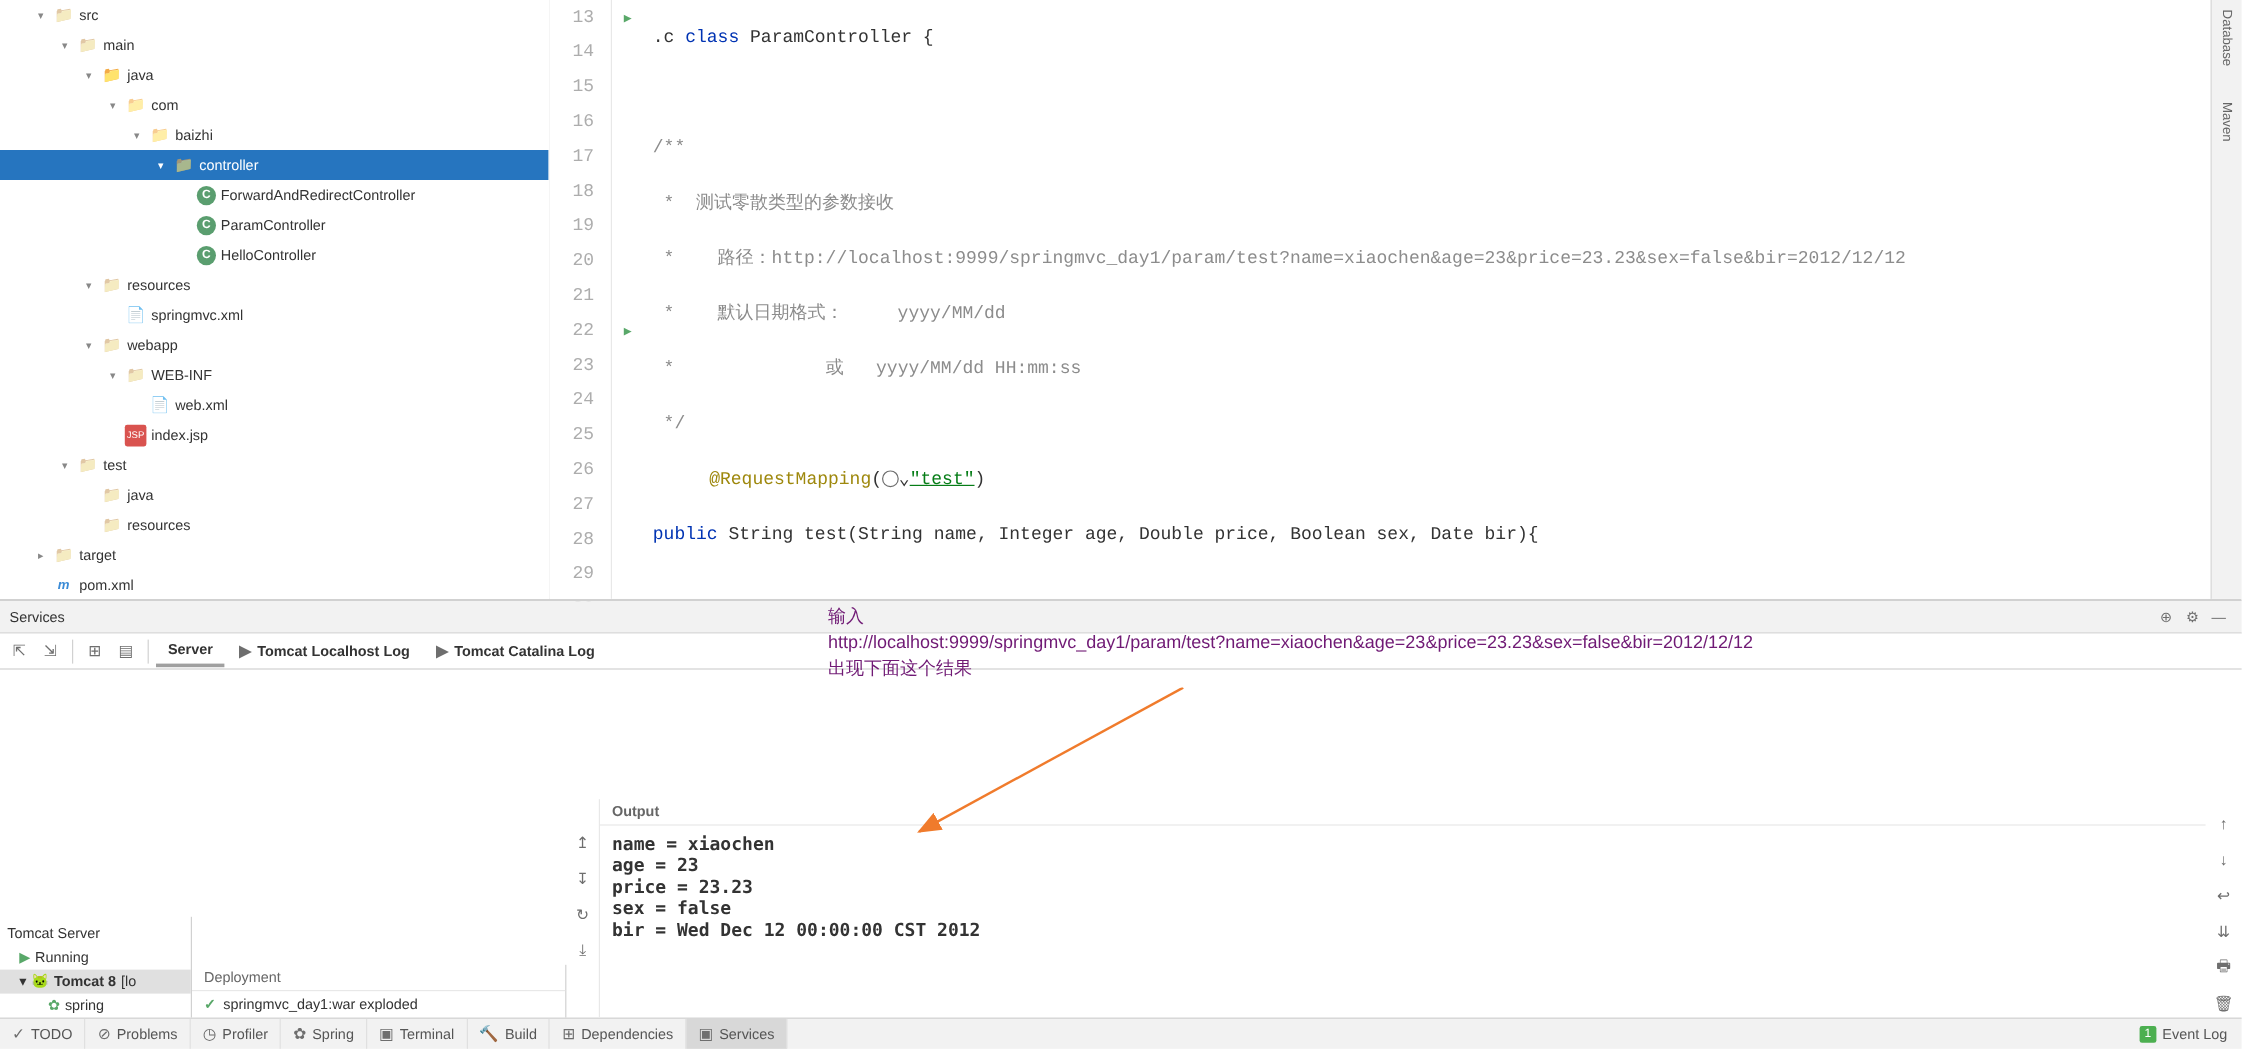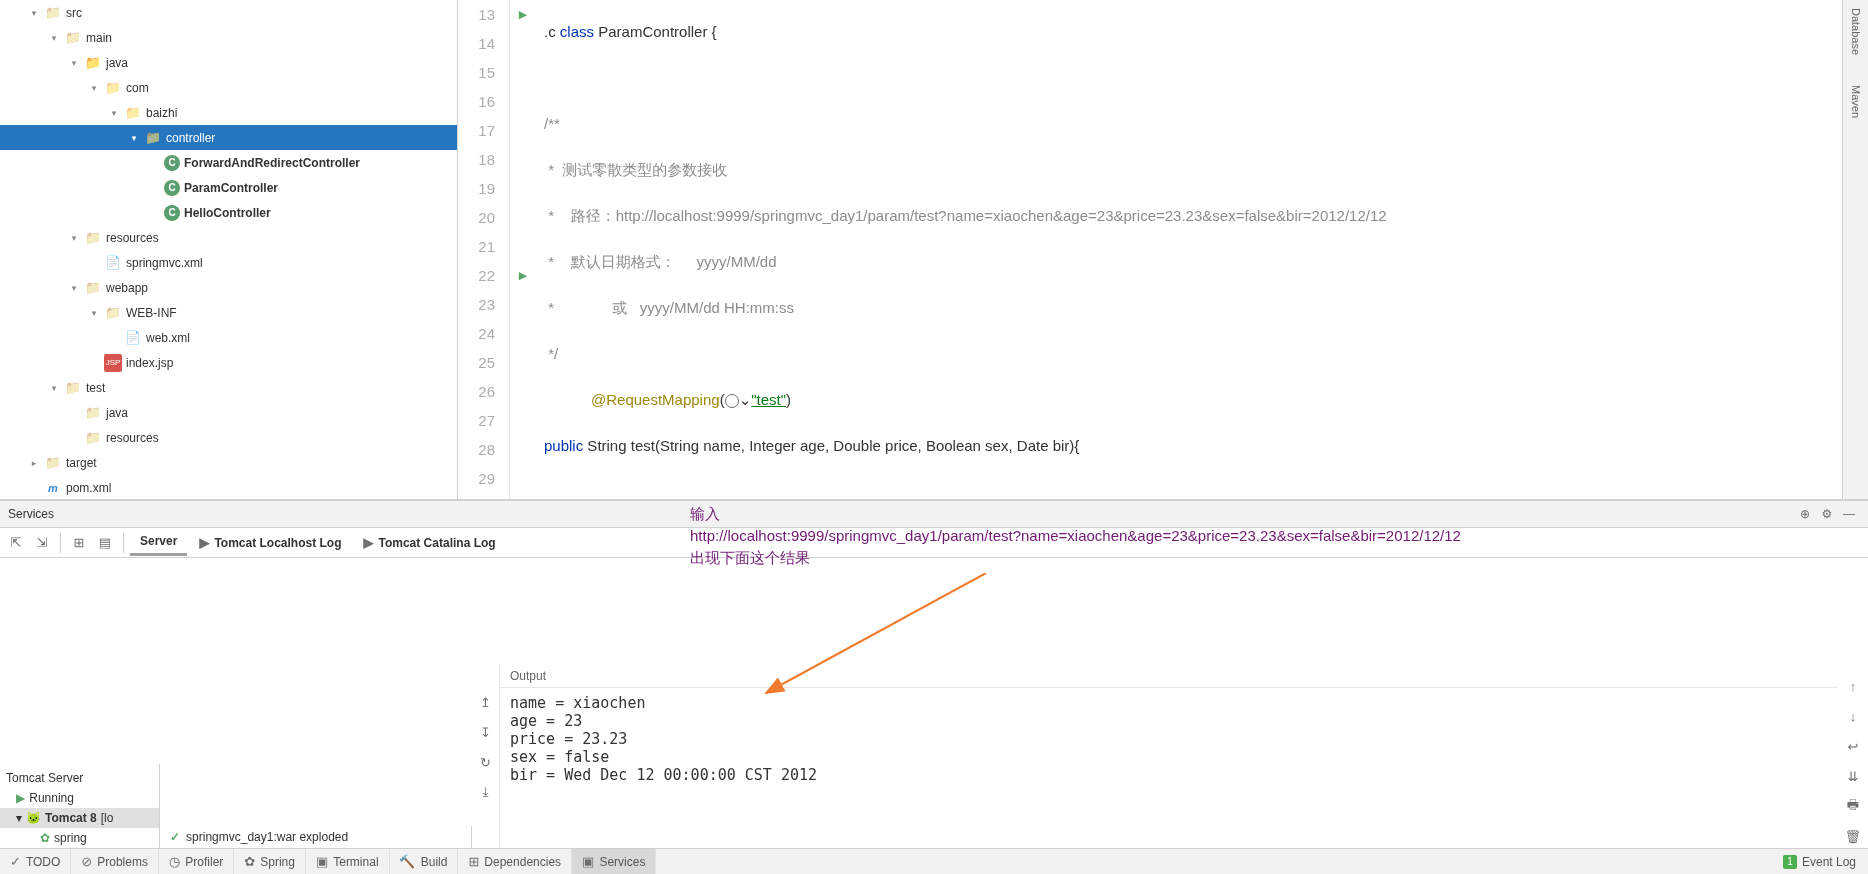--- a/index.html
+++ b/index.html
@@ -64,27 +64,27 @@
 .jsp-icon { background: #d9534f; color: #fff; font-size: 8px; padding: 1px 2px; border-radius: 2px; }
 .jsp-icon::before { content: "JSP"; }
 .pom-icon { color: #3b8bd6; font-weight: bold; font-style: italic; }
 .pom-icon::before { content: "m"; }
 .ind-1 { padding-left: 28px; }
 .ind-2 { padding-left: 48px; }
 .ind-3 { padding-left: 68px; }
 .ind-4 { padding-left: 88px; }
 .ind-5 { padding-left: 108px; }
 .ind-6 { padding-left: 128px; }
-.ind-7 { padding-left: 148px; font-weight: bold; }
+.ind-7 { padding-left: 148px; }
 
 .editor {
   flex: 1;
   display: flex;
   background: #fff;
-  font-family: Liberation Sans, sans-serif;
+  font-family: Liberation Mono, monospace;
   font-size: 15px;
   position: relative;
 }
 .gutter {
   width: 52px;
   background: #fff;
   color: #adadad;
   text-align: right;
   padding-right: 14px;
   border-right: 1px solid #e8e8e8;
@@ -203,20 +203,21 @@
   flex-direction: column;
   padding-top: 24px;
   align-items: center;
   gap: 6px;
   border-right: 1px solid #e8e8e8;
 }
 .out-content {
   flex: 1;
   display: flex;
   flex-direction: column;
+  font-weight: bold;
 }
 .out-text {
   flex: 1;
   font-family: Consolas, monospace;
   font-size: 15px;
   padding: 6px 10px;
   white-space: pre;
   color: #333;
 }
 .out-right-toolbar {
@@ -509,20 +510,21 @@
           <span class="bold">Tomcat 8</span>
           <span> [lo</span>
         </div>
       <div class="row" style="padding-left:40px">
           <span class="green">✿</span>
           <span>spring</span>
         </div>
     </div>
 
     <div class="svc-deploy">
+      <div class="svc-col-head">Deployment</div>
       <div class="drow">
           <span class="check">✓</span>
           <span>springmvc_day1:war exploded</span>
         </div>
     </div>
 
     <div class="svc-output">
       <div class="out-toolbar">
         <span class="tbbtn">↥</span>
         <span class="tbbtn">↧</span>

